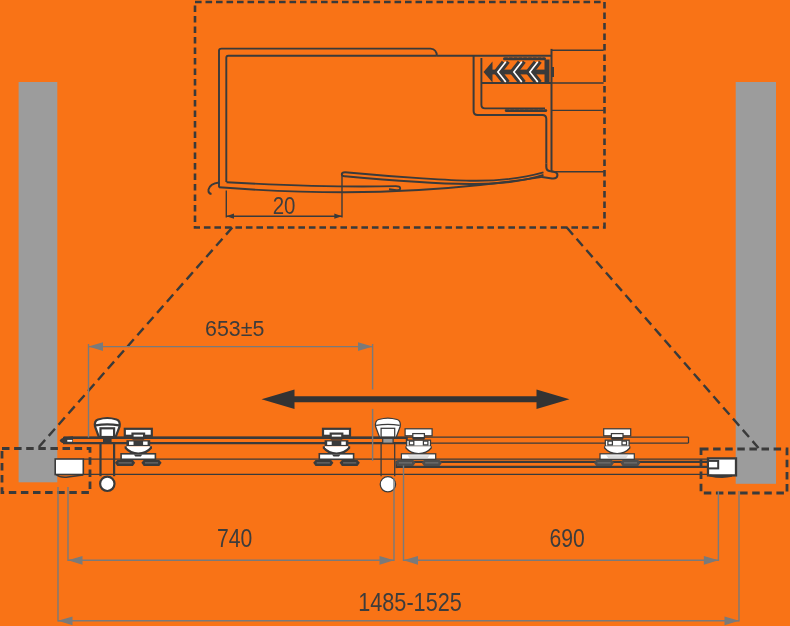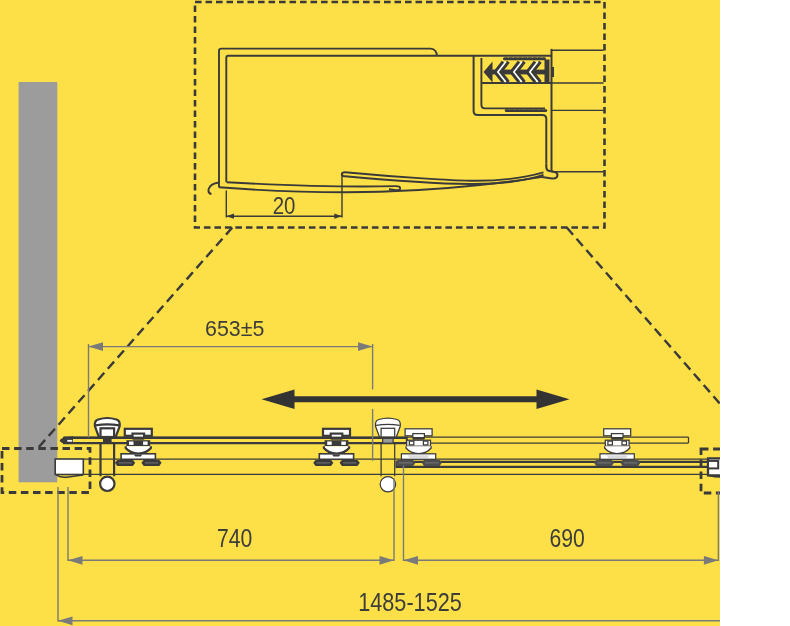--- a/index.html
+++ b/index.html
@@ -1,16 +1,16 @@
 <!DOCTYPE html>
 <html><head>
 <meta charset="utf-8">
 <style>
 html,body{margin:0;padding:0;background:#fff;}
-#wrap{position:relative;width:720px;height:626px;overflow:hidden;background:#fde047;}
+#wrap{position:relative;width:790px;height:626px;overflow:hidden;background:#f97316;}
 svg{position:absolute;left:0;top:0;}
 text{font-family:"Liberation Sans",sans-serif;fill:#3d3d3d;}
 .foot{fill:#3a3a3a;stroke:none;}
 .footT{fill:#4d4d4d;stroke:none;}
 .slit{stroke:#7d7d7d;stroke-width:0.9;}
 </style>
 </head>
 <body>
 <div id="wrap">
 <svg width="790" height="626" viewBox="0 0 790 626">

